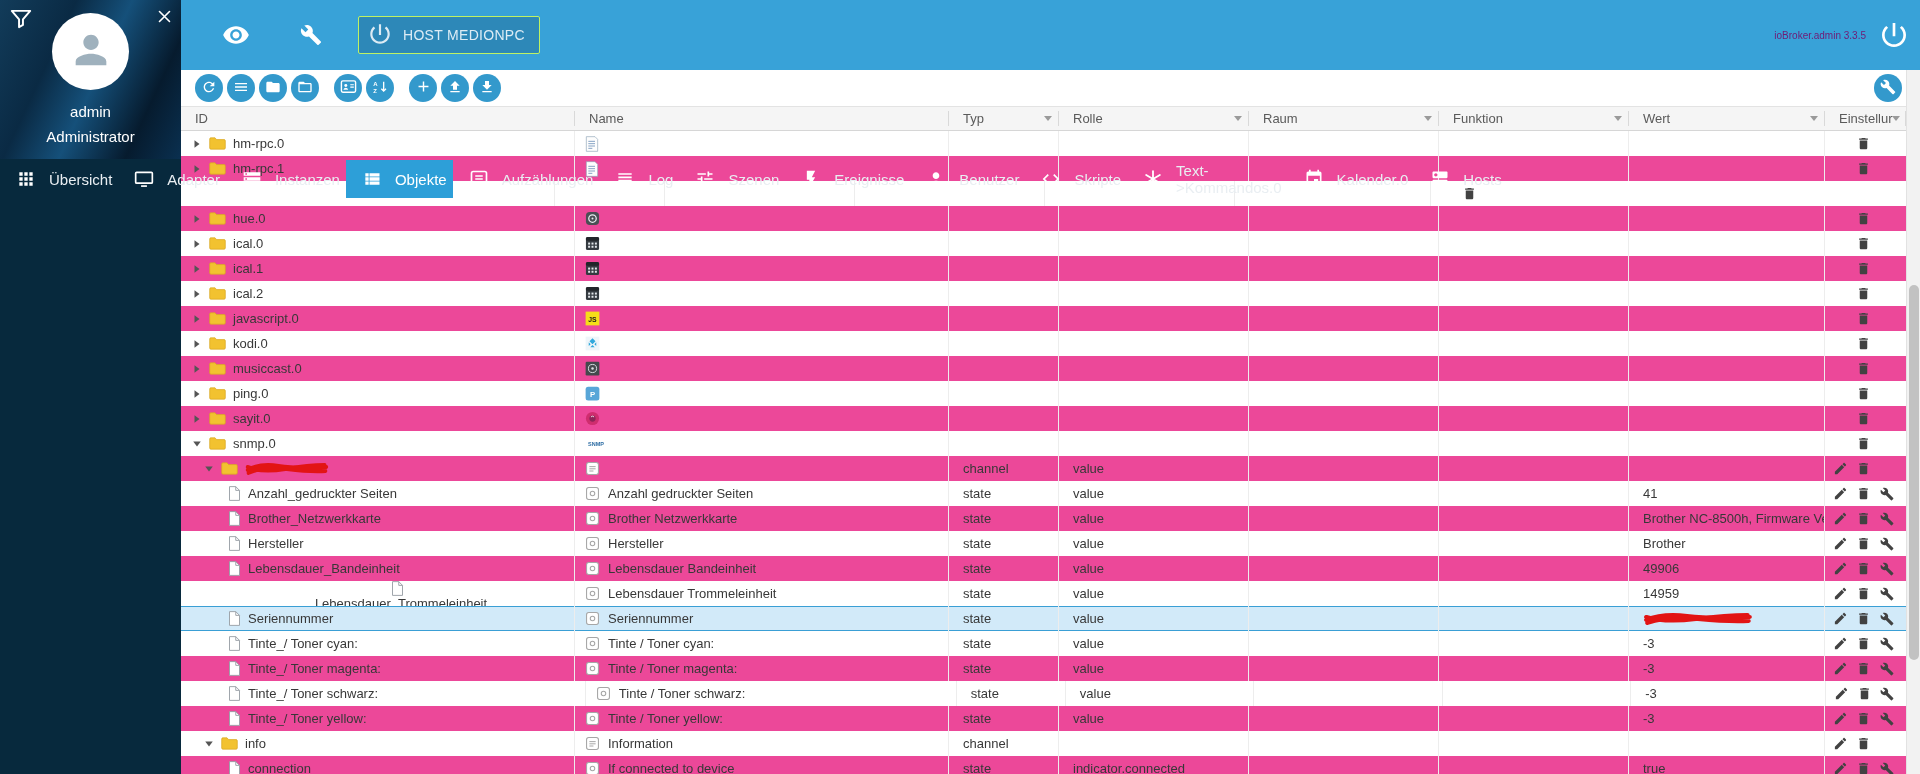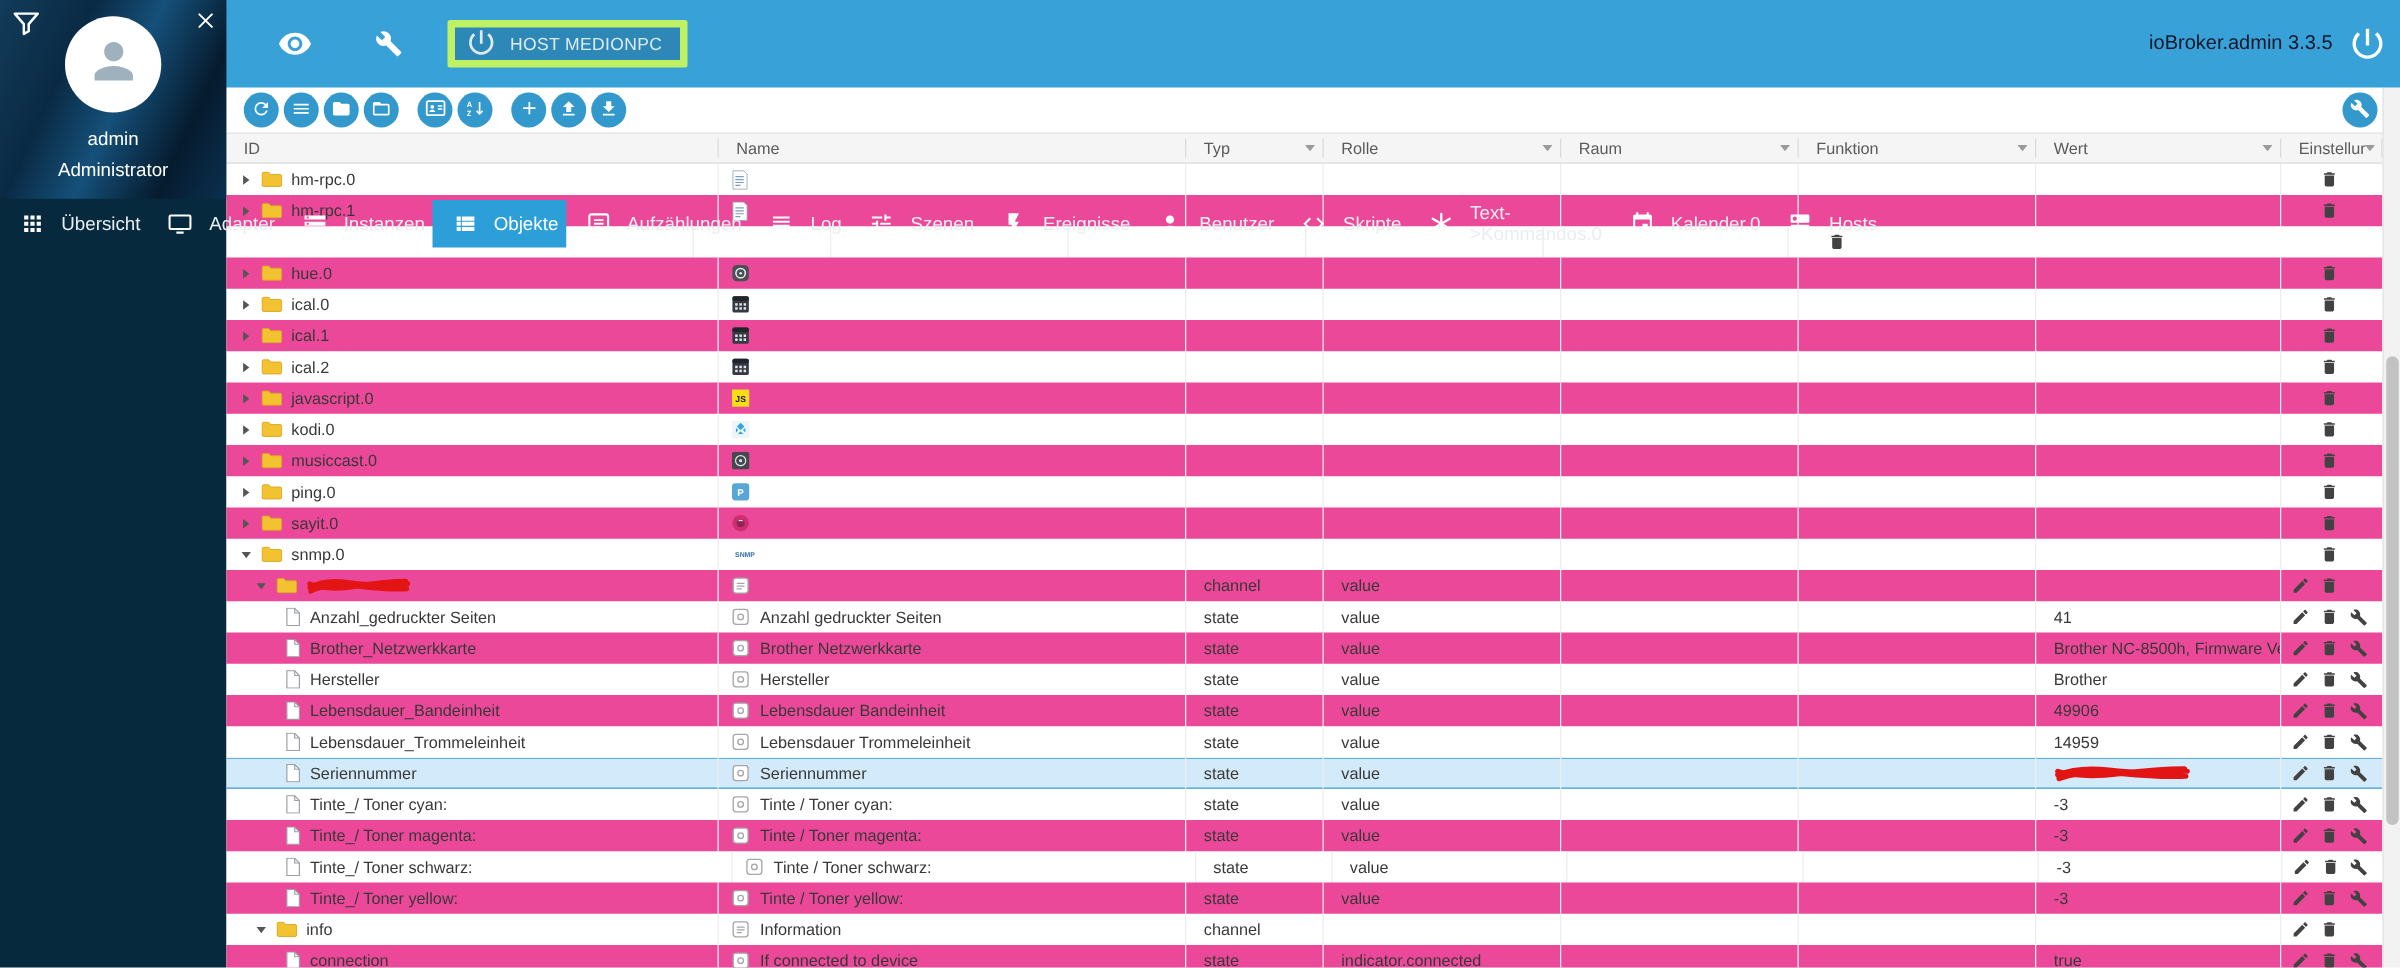--- a/index.html
+++ b/index.html
@@ -8,24 +8,24 @@
     position:relative; overflow:hidden; background:#fff;
     font-family:"Liberation Sans", sans-serif;
     --accent:#38a2d8; --sidebar:#07293d; --active-item:#2d9fd8;
     --btn-blue:#3399cc; --row-sel:#d2eaf9; --row-sel-border:#3a9fd5;
   }
   
   .topbar { position:absolute; left:0; top:0; width:1920px; height:70px; background:var(--accent); z-index:1; }
   .tb-icons { position:absolute; left:222px; top:0; height:70px; display:flex; align-items:center; gap:50px; }
   .icon-btn { display:flex; align-items:center; justify-content:center; cursor:pointer; }
   .host-btn { position:absolute; left:358px; top:16px; height:38px; min-width:172px; display:flex; align-items:center;
-    gap:10px; padding:0 14px 0 8px; background:rgba(13,60,88,0.25); border:6px solid #bef264; border-radius:2px;
+    gap:10px; padding:0 14px 0 8px; background:rgba(13,60,88,0.25); border:1px solid #bef264; border-radius:2px;
     color:#dcecf5; font-size:14px; font-family:inherit; cursor:pointer; letter-spacing:.3px; }
   .topbar-right { position:absolute; right:10px; top:0; height:70px; display:flex; align-items:center; gap:12px; }
-  .version { color:#0f172a; font-size:16px; }
+  .version { color:#701a75; font-size:10px; }
   
   .sidebar { position:absolute; left:0; top:0; width:181px; height:774px; background:var(--sidebar); z-index:2; }
   .user-card { position:relative; height:159px;
     background:linear-gradient(115deg,#123c5a 0%,#0a2a44 30%,#15507a 52%,#061b2e 78%,#0a3050 100%); }
   .funnel { position:absolute; left:8px; top:6px; cursor:pointer; }
   .close-x { position:absolute; right:9px; top:9px; cursor:pointer; }
   .avatar { position:absolute; left:52px; top:13px; width:77px; height:77px; border-radius:50%;
     background:#fff; display:flex; align-items:center; justify-content:center; }
   .user-name { position:absolute; top:103px; left:0; right:0; text-align:center; color:#fff; font-size:15px; }
   .user-role { position:absolute; top:128px; left:0; right:0; text-align:center; color:#fff; font-size:15px; }
@@ -1047,21 +1047,21 @@
           </svg>
         </span>
         <span class="act-slot">
           <svg width="14" height="14" viewBox="0 0 24 24" xmlns="http://www.w3.org/2000/svg">
             <path d="M22.7 19l-9.1-9.1c.9-2.3.4-5-1.5-6.9-2-2-5-2.4-7.4-1.3L9 6 6 9 1.6 4.7C.4 7.1.9 10.1 2.9 12.1c1.9 1.9 4.6 2.4 6.9 1.5l9.1 9.1c.4.4 1 .4 1.4 0l2.3-2.3c.5-.4.5-1.1.1-1.4z" fill="#424242"></path>
           </svg>
         </span>
       </div>
     </div>
     <div class="row">
-      <div class="cell c-id lvl3" style="width: 394px;">
+      <div class="cell c-id lvl3" style="width: 394px; flex-direction: column;">
         <span class="tree-icon">
           <svg width="13" height="15" viewBox="0 0 20 24" xmlns="http://www.w3.org/2000/svg">
             <path d="M2 1h10l6 6v16H2z" fill="#fff" stroke="#9aa0a6" stroke-width="1.5"></path>
             <path d="M12 1v6h6" fill="none" stroke="#9aa0a6" stroke-width="1.5"></path>
           </svg>
         </span>
         <span>Lebensdauer_Trommeleinheit</span>
       </div>
       <div class="cell c-name" style="width: 374px;">
         <span class="name-icon">

